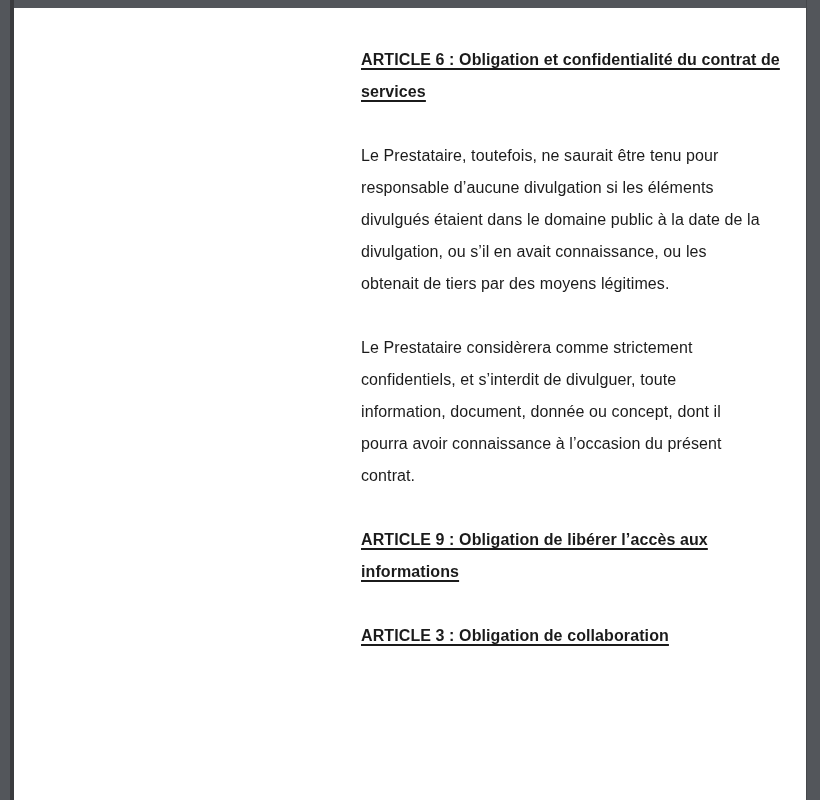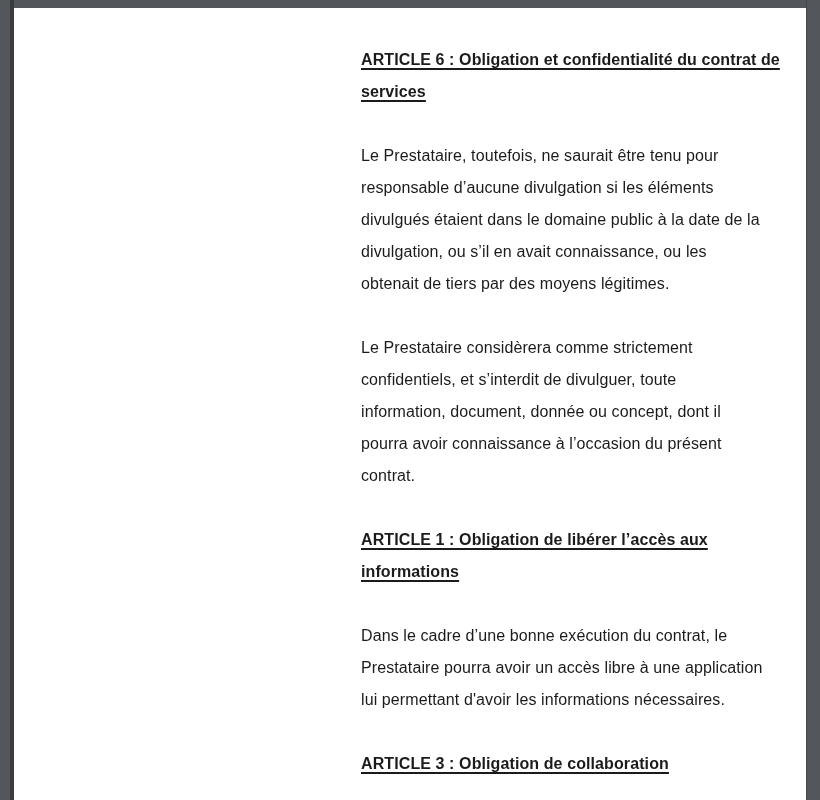--- a/index.html
+++ b/index.html
@@ -99,25 +99,22 @@
 divulgués étaient dans le domaine public à la date de la
 divulgation, ou s’il en avait connaissance, ou les
 obtenait de tiers par des moyens légitimes.</div>
 
       <div class="block paragraph">Le Prestataire considèrera comme strictement
 confidentiels, et s’interdit de divulguer, toute
 information, document, donnée ou concept, dont il
 pourra avoir connaissance à l’occasion du présent
 contrat.</div>
 
-      <div class="block heading">ARTICLE 1 : Obligation de libérer l’accès aux
+      <div class="block heading">ARTICLE 9 : Obligation de libérer l’accès aux
 informations</div>
 
-      <div class="block paragraph">Dans le cadre d’une bonne exécution du contrat, le
-Prestataire pourra avoir un accès libre à une application
-lui permettant d'avoir les informations nécessaires.</div>
 
       <div class="block heading">ARTICLE 3 : Obligation de collaboration</div>
 
     </div>
   </div>
 
 </div>
 
 </body></html>

